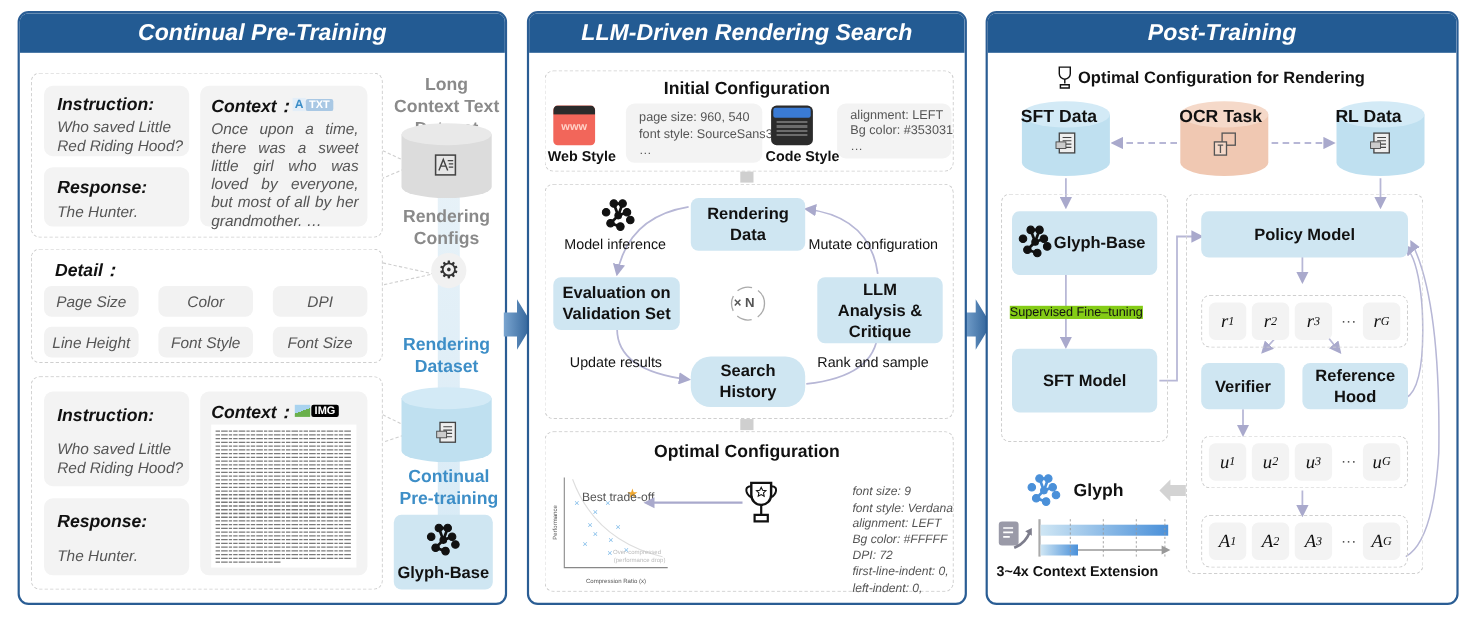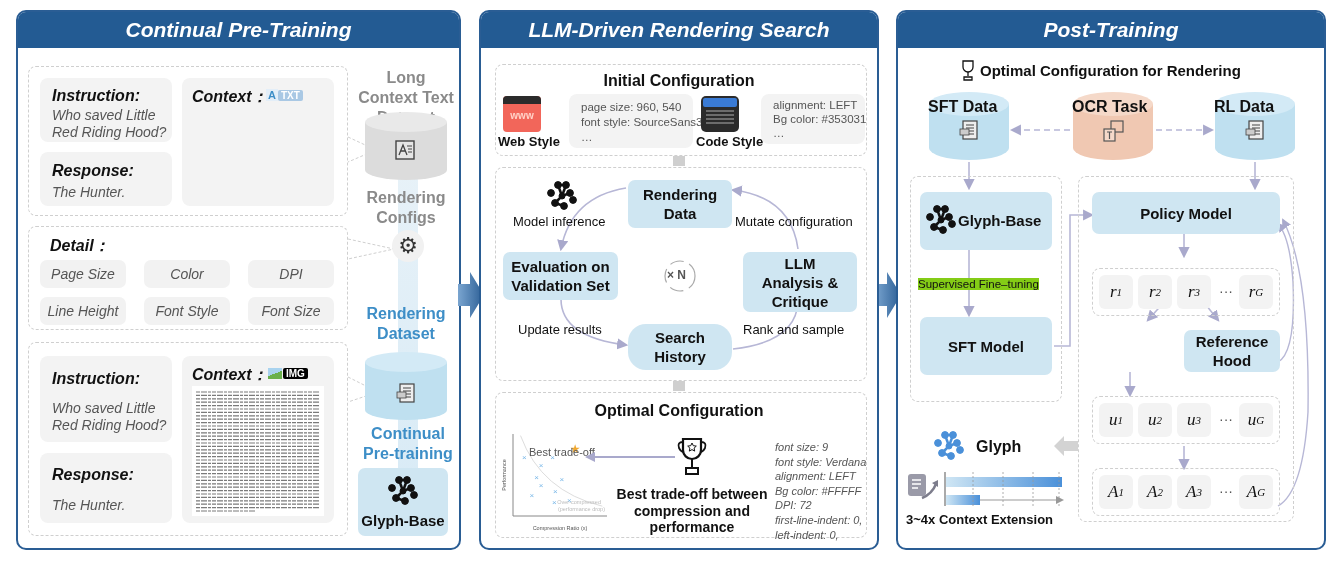--- a/index.html
+++ b/index.html
@@ -40,20 +40,21 @@
   <div class="card" style="left:22px;top:140px;width:132px;height:54px;">
     <div class="lbl-b" style="left:12px;top:10px;">Response:</div>
     <div class="lbl-i" style="left:12px;top:32px;">The Hunter.</div>
   </div>
   <div class="card" style="left:164px;top:66px;width:152px;height:128px;">
     <div class="lbl-b" style="left:10px;top:9px;">Context：</div>
     <div class="abs" style="left:84px;top:10px;height:14px;display:flex;align-items:center;">
       <span style="font-size:11px;font-weight:bold;color:#3d8ec7;background:#e3eef8;padding:0 2px;">A</span>
       <span style="font-size:10px;font-weight:bold;color:#fff;background:#a9c8e4;padding:0 3px;border-radius:2px;">TXT</span>
     </div>
+    <div class="lbl-i" style="left:10px;top:31px;width:134px;text-align:justify;font-size:14px;line-height:16.5px;">Once upon a time, there was a sweet little girl who was loved by everyone, but most of all by her grandmother. …</div>
   </div>
 
   <div class="dash" style="left:10px;top:214px;width:320px;height:104px;"></div>
   <div class="lbl-b" style="left:32px;top:224px;">Detail：</div>
   <div class="chip" style="left:22px;top:248px;">Page Size</div>
   <div class="chip" style="left:126px;top:248px;">Color</div>
   <div class="chip" style="left:230px;top:248px;">DPI</div>
   <div class="chip" style="left:22px;top:285px;">Line Height</div>
   <div class="chip" style="left:126px;top:285px;">Font Style</div>
   <div class="chip" style="left:230px;top:285px;text-align:right;">Font Size</div>
@@ -284,21 +285,20 @@
   <svg style="left:104px;top:440px;" width="90" height="10">
     <path d="M90 5 H8" stroke="#a9a9cc" stroke-width="2"></path>
       <path d="M10 0 L0 5 L10 10 Z" fill="#a9a9cc"></path>
   </svg>
   <svg style="left:196px;top:424px;" width="30" height="44">
     <path d="M6 3 H24 V14 A9 9 0 0 1 6 14 Z" fill="none" stroke="#111" stroke-width="2.2"></path>
     <path d="M6 6 Q0 6 2 12 Q4 16 7 16 M24 6 Q30 6 28 12 Q26 16 23 16" fill="none" stroke="#111" stroke-width="1.8"></path>
     <path d="M15 23 V31 M9 32 H21 V38 H9 Z" fill="none" stroke="#111" stroke-width="2"></path>
     <path d="M15 7 l1.3 2.7 3 .4 -2.2 2 .6 3 -2.7-1.5 -2.7 1.5 .6-3 -2.2-2 3-.4z" fill="none" stroke="#111" stroke-width="1"></path>
   </svg>
-  <div class="abs" style="left:134px;top:474px;width:154px;text-align:center;font-weight:bold;font-size:14px;line-height:16.5px;">Best trade-off between compression and performance</div>
   <div class="cfg-list" style="left:294px;top:428px;">
     <div>font size: 9</div>
     <div>font style: Verdana</div>
     <div>alignment: LEFT</div>
     <div>Bg color: #FFFFF</div>
     <div>DPI: 72</div>
     <div>first-line-indent: 0,</div>
     <div>left-indent: 0,</div>
     <div>…</div>
   </div>
@@ -386,20 +386,21 @@
       </svg>
     <div class="abs" style="left:38px;top:20px;font-weight:bold;font-size:15px;">Glyph-Base</div>
   </div>
   <div class="small-t" style="left:20px;top:266px;font-size:11.5px;background:#84cc16;">Supervised Fine–tuning</div>
   <div class="bluebox" style="left:22px;top:305px;width:132px;height:58px;">SFT Model</div>
 
   <div class="dash" style="left:180px;top:164px;width:216px;height:346px;"></div>
   <div class="bluebox" style="left:194px;top:180px;width:188px;height:42px;">Policy Model</div>
   <div class="dash" style="left:194px;top:256px;width:188px;height:48px;"></div>
   <div id="rollouts"></div>
+  <div class="bluebox" style="left:194px;top:318px;width:76px;height:42px;">Verifier</div>
   <div class="bluebox" style="left:286px;top:318px;width:96px;height:42px;padding:0 10px;">Reference Hood</div>
   <div class="dash" style="left:194px;top:384px;width:188px;height:48px;"></div>
   <div class="dash" style="left:194px;top:456px;width:188px;height:48px;"></div>
 
   <svg style="left:156px;top:424px;" width="24" height="20">
       <path d="M24 5 H10 V0 L0 10 L10 20 V15 H24 Z" fill="#d3d3d3"></path>
     </svg>
   <svg style="left:36px;top:420px;" width="34" height="30">
       <g class="glyph-logo glyph-blue" fill="#4a90d9" stroke="#4a90d9">
         <line x1="11" y1="3" x2="19" y2="3" stroke-width="2.5"></line>

